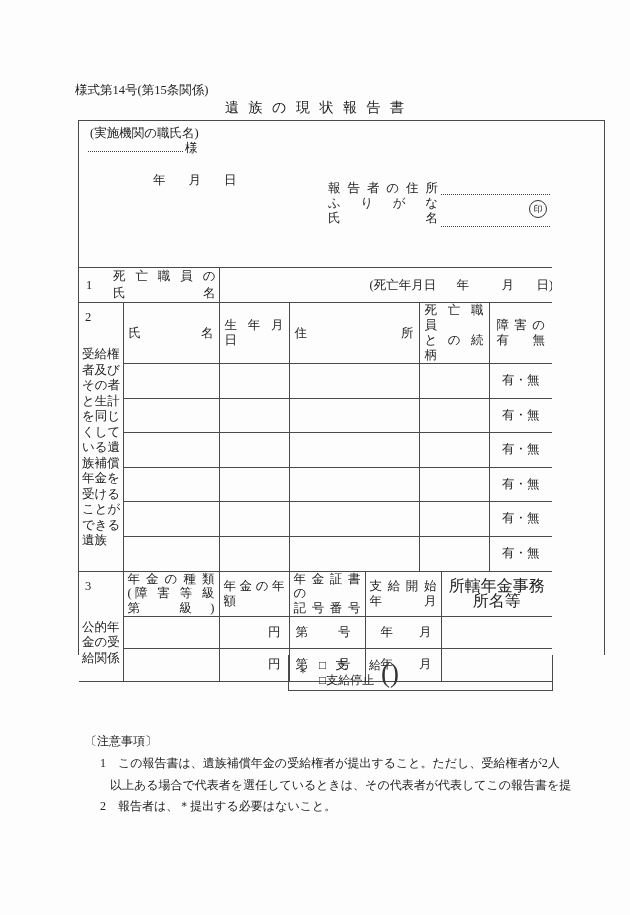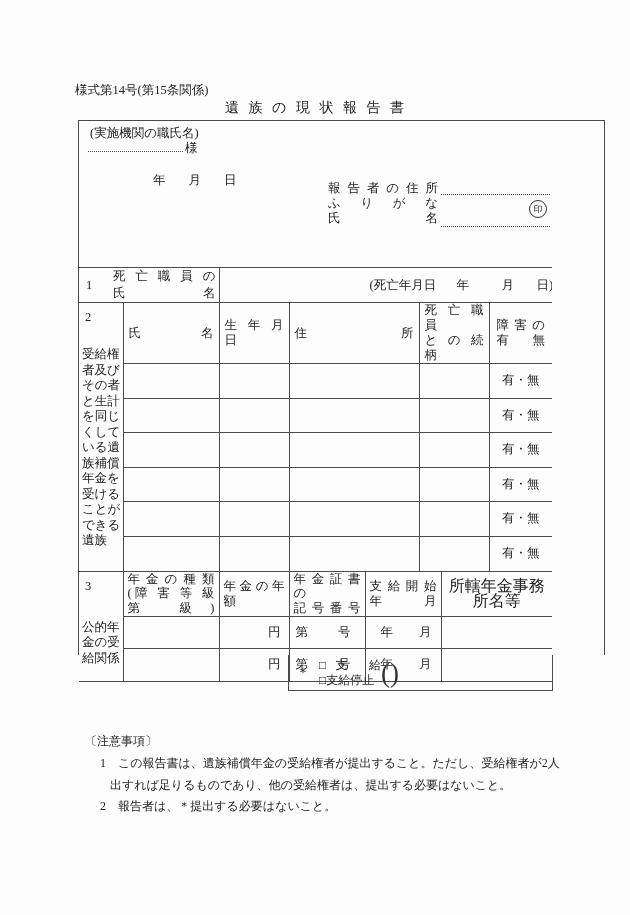--- a/index.html
+++ b/index.html
@@ -319,19 +319,19 @@
     </div>
     <span class="bigparen">(</span>
     <span class="bigparen">)</span>
   </div>
 
   <div class="notes">
     <div class="nheading">〔注意事項〕</div>
     <div class="nitem">
       <span class="nno">1</span><span>この報告書は、遺族補償年金の受給権者が提出すること。ただし、受給権者が2人</span>
     </div>
-    <div class="ncont">出すれば足りるものであり、他の受給権者は、提出する必要はないこと。</div>
+    <div class="ncont">以上ある場合で代表者を選任しているときは、その代表者が代表してこの報告書を提</div>
     <div class="nitem">
       <span class="nno">2</span><span>報告者は、＊提出する必要はないこと。</span>
     </div>
   </div>
 
 </div>
 
 </body></html>

